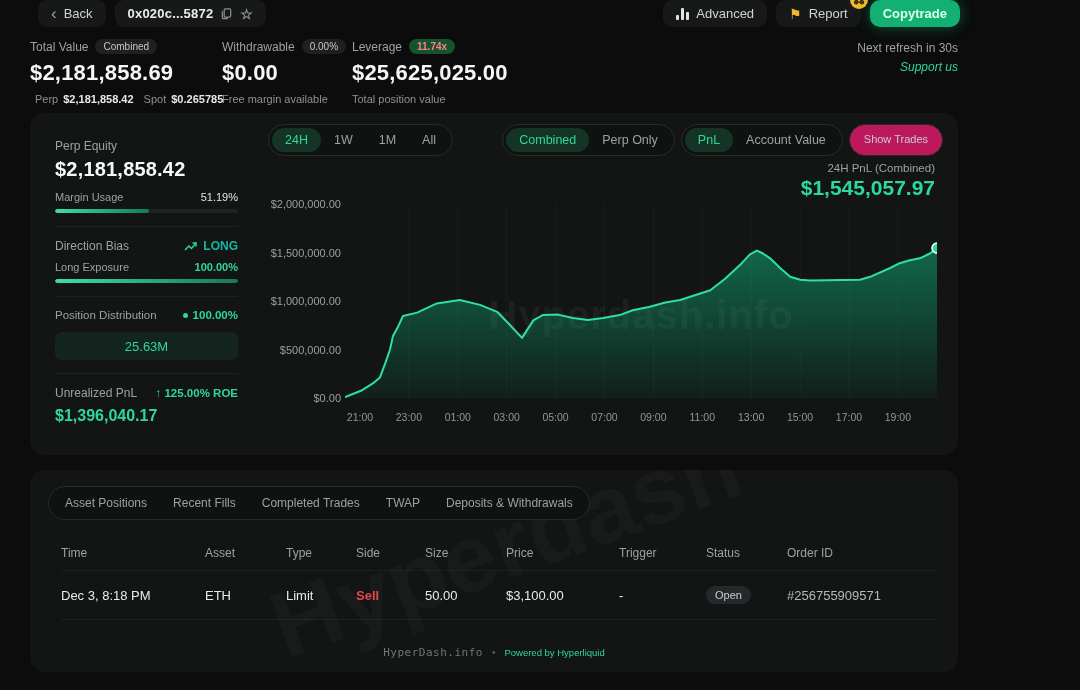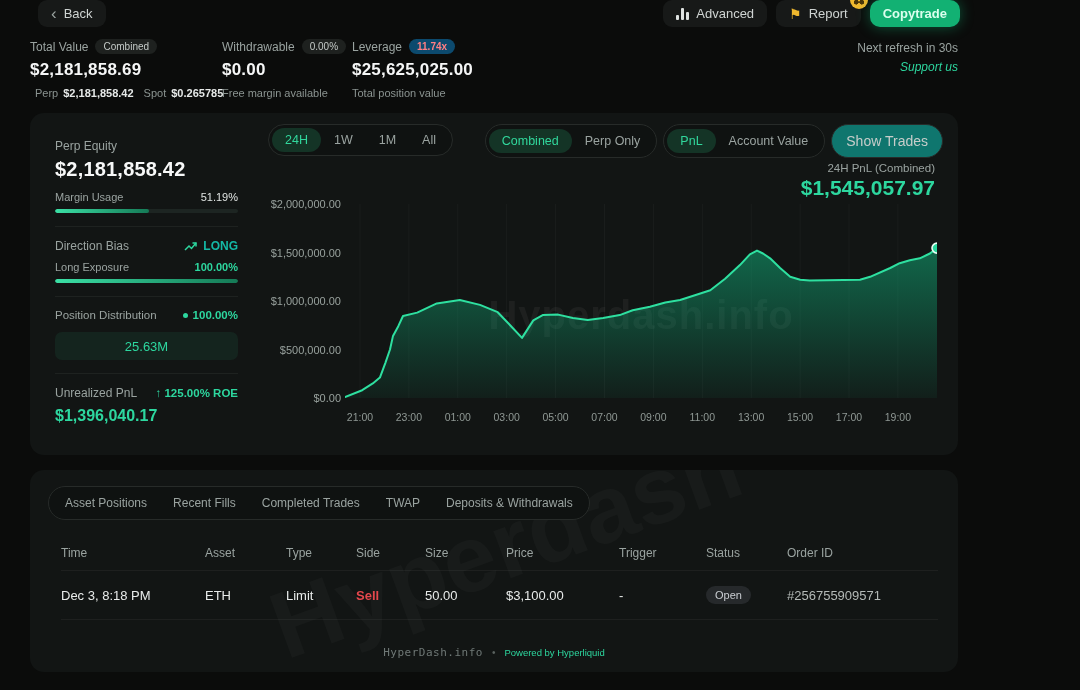--- a/index.html
+++ b/index.html
@@ -32,40 +32,40 @@
   
   .refresh { position:absolute; top:41px; right:122px; font-size:12px; color:#9aa3a0; }
   .supportus { position:absolute; top:60px; right:122px; font-size:12px; color:#2dd79f; cursor:pointer;font-style:italic; }
 
   
   .stats { position:absolute; top:39px; left:30px; display:flex; }
   .stat { margin-right:0; }
   .stat:nth-child(1){ width:192px; } .stat:nth-child(2){ width:130px; }
   .stat-label { display:flex; align-items:center; gap:7px; font-size:12px; color:#9aa3a0; }
   .chip { background:#1e211f; color:#c4cac7; font-size:10px; padding:2px 8px; border-radius:9px; }
-  .chip.red { background:#0c4a6e; color:#ff7f84; font-weight:bold;text-align:center; }
-  .stat-value { margin-top:6px; font-size:17px; font-weight:bold; color:#f5f6f6; letter-spacing:.2px; }
+  .chip.red { background:#14532d; color:#ff7f84; font-weight:bold;text-align:center; }
+  .stat-value { margin-top:6px; font-size:22px; font-weight:bold; color:#f5f6f6; letter-spacing:.2px; }
   .stat-sub { margin-top:7px; font-size:11px; color:#8b9491; display:flex; align-items:center; gap:5px; }
   .dot { width:5px; height:5px; border-radius:50%; display:inline-block; }
   .dot.green { background:#2dd79f; } .dot.blue { background:#5b7fff; }
   .sub-strong { color:#e6e9e8; font-weight:bold; }
 
   
   .card { position:absolute; left:30px; width:928px; background:#121514; border-radius:14px; }
   .card1 { top:113px; height:342px; }
   .card2 { top:470px; height:202px; overflow:hidden; }
 
   
   .seg-group { display:inline-flex; align-items:center; background:#0f1211;
     border:1px solid #272b29; border-radius:17px; padding:3px; }
   .seg { padding:5px 13px; font-size:12.5px; color:#9aa3a0; border-radius:14px; cursor:pointer; white-space:nowrap; }
   .seg.active { background:#143426; color:#31d79c; }
   .ranges { position:absolute; left:238px; top:11px; }
   .right-controls { position:absolute; right:15px; top:11px; display:flex; gap:6px; }
-  .show-trades { padding:8px 14px; font-size:14px; color:#c7cdca; background:#0f766e;
+  .show-trades { padding:8px 14px; font-size:11px; color:#c7cdca; background:#be185d;
     border:1px solid #272b29; border-radius:17px; cursor:pointer; }
 
   .pnl-label { position:absolute; top:49px; right:23px; font-size:11.5px; color:#9aa3a0; }
   .pnl-value { position:absolute; top:63px; right:23px; font-size:21px; font-weight:bold; color:#2dd79f; }
 
   
   .lpanel { position:absolute; left:10px; top:26px; width:213px; padding:0 15px; }
   .lp-label { font-size:12px; color:#9aa3a0; }
   .lp-big { margin-top:5px; font-size:20px; font-weight:bold; color:#f7f8f8; letter-spacing:.2px; }
   .lp-row { display:flex; justify-content:space-between; align-items:center; font-size:11px; color:#9aa3a0; }
@@ -114,20 +114,28 @@
   .powered { font-size:9.5px; color:#2dd79f; cursor:pointer; }
 </style>
 </head>
 <body>
 
 <div class="topbar">
   <div class="tb-left">
     <button class="pill-btn">
       <span class="chev">‹</span>
       <span>Back</span>
+    </button>
+    <button class="pill-btn addr-pill">
+      <span>0x020c...5872</span>
+      <svg class="icon-sm" viewBox="0 0 14 14" fill="none" stroke="currentColor" stroke-width="1.3">
+        <rect x="4.5" y="2" width="7" height="9" rx="1.2"></rect>
+          <path d="M2.5 4.5v7a1 1 0 0 0 1 1h5"></path>
+      </svg>
+      <span class="star">☆</span>
     </button>
   </div>
   <div class="tb-right">
     <button class="pill-btn">
       <span class="bars">
           <i></i>
           <i></i>
           <i></i>
         </span>
       <span>Advanced</span>

